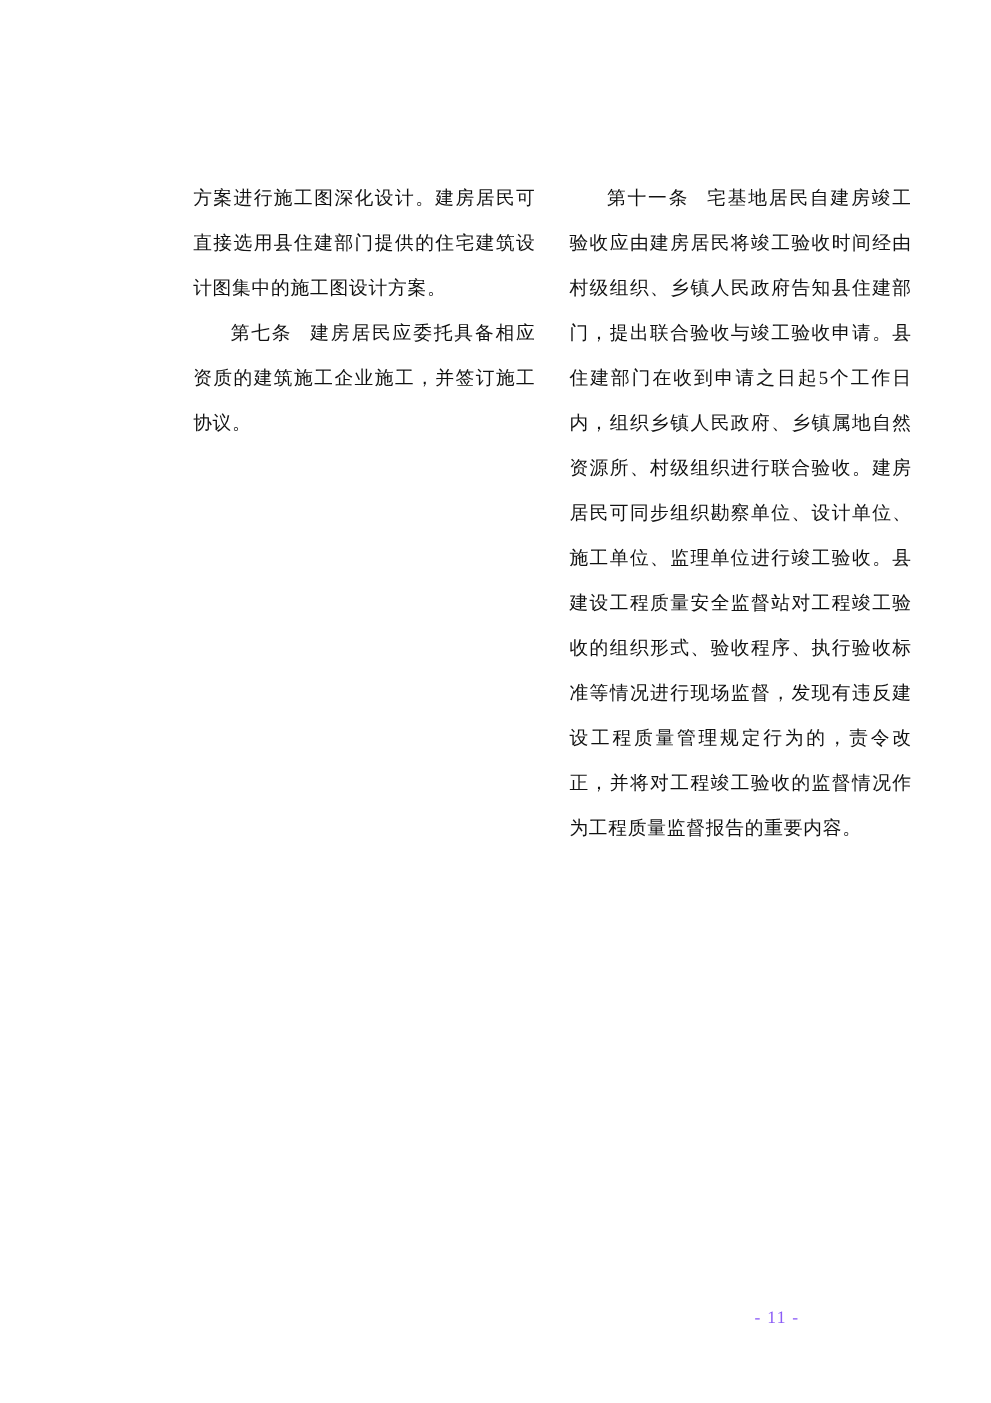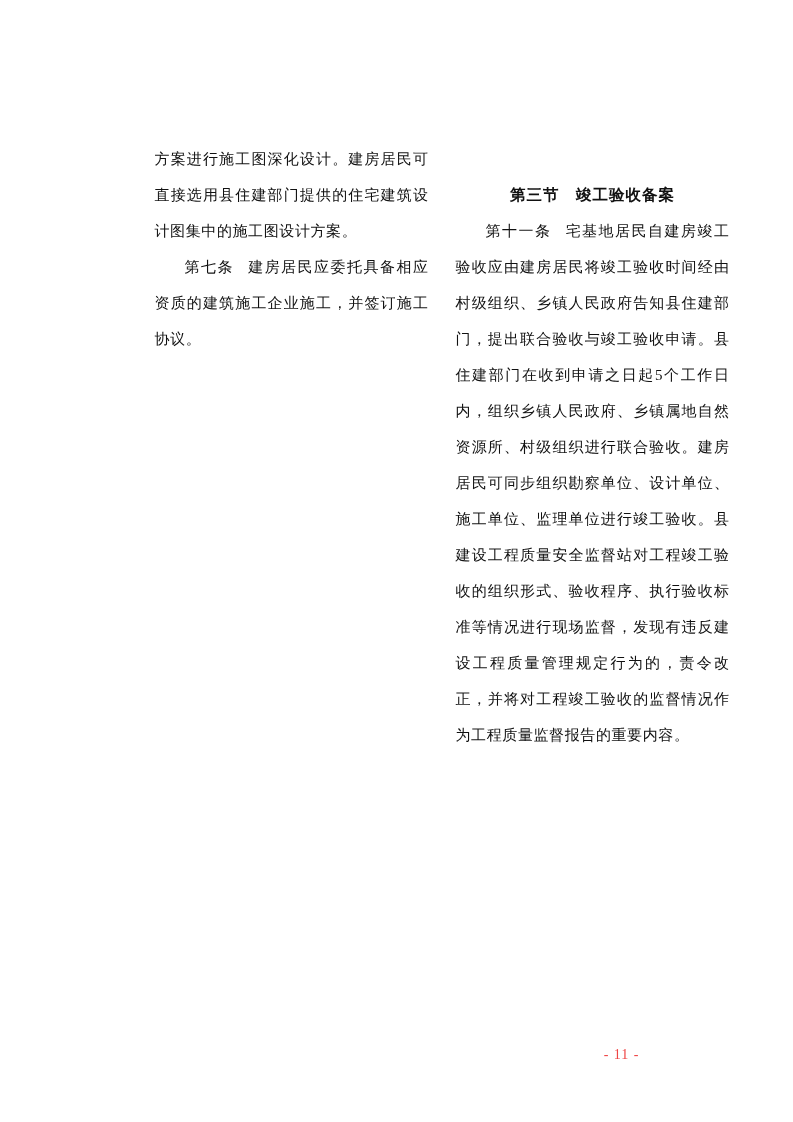--- a/index.html
+++ b/index.html
@@ -46,40 +46,39 @@
     letter-spacing: 1px;
     text-indent: 0;
   }
   .page-number {
     position: absolute;
     right: 112px;
     bottom: 62px;
     font-size: 14px;
     letter-spacing: 1px;
     font-family: "Liberation Serif", "DejaVu Serif", serif;
-    color: #ef4444;
+    color: #8b5cf6;
   }
 </style>
 </head>
 <body>
 
 <div class="page">
   <div class="content">
 
     <div class="column">
       <p class="para no-indent">
         <span>方案进行施工图深化设计。建房居民可直接选用县住建部门提供的住宅建筑设计图集中的施工图设计方案。</span>
       </p>
       <p class="para">
         <span class="lead">第七条</span><span>建房居民应委托具备相应资质的建筑施工企业施工，并签订施工协议。</span>
       </p>
     </div>
 
     <div class="column">
-      <h3 class="section-heading">第三节　竣工验收备案</h3>
       <p class="para">
         <span class="lead">第十一条</span><span>宅基地居民自建房竣工验收应由建房居民将竣工验收时间经由村级组织、乡镇人民政府告知县住建部门，提出联合验收与竣工验收申请。县住建部门在收到申请之日起5个工作日内，组织乡镇人民政府、乡镇属地自然资源所、村级组织进行联合验收。建房居民可同步组织勘察单位、设计单位、施工单位、监理单位进行竣工验收。县建设工程质量安全监督站对工程竣工验收的组织形式、验收程序、执行验收标准等情况进行现场监督，发现有违反建设工程质量管理规定行为的，责令改正，并将对工程竣工验收的监督情况作为工程质量监督报告的重要内容。</span>
       </p>
     </div>
 
   </div>
 
   <div class="page-number">- 11 -</div>
 </div>
 

